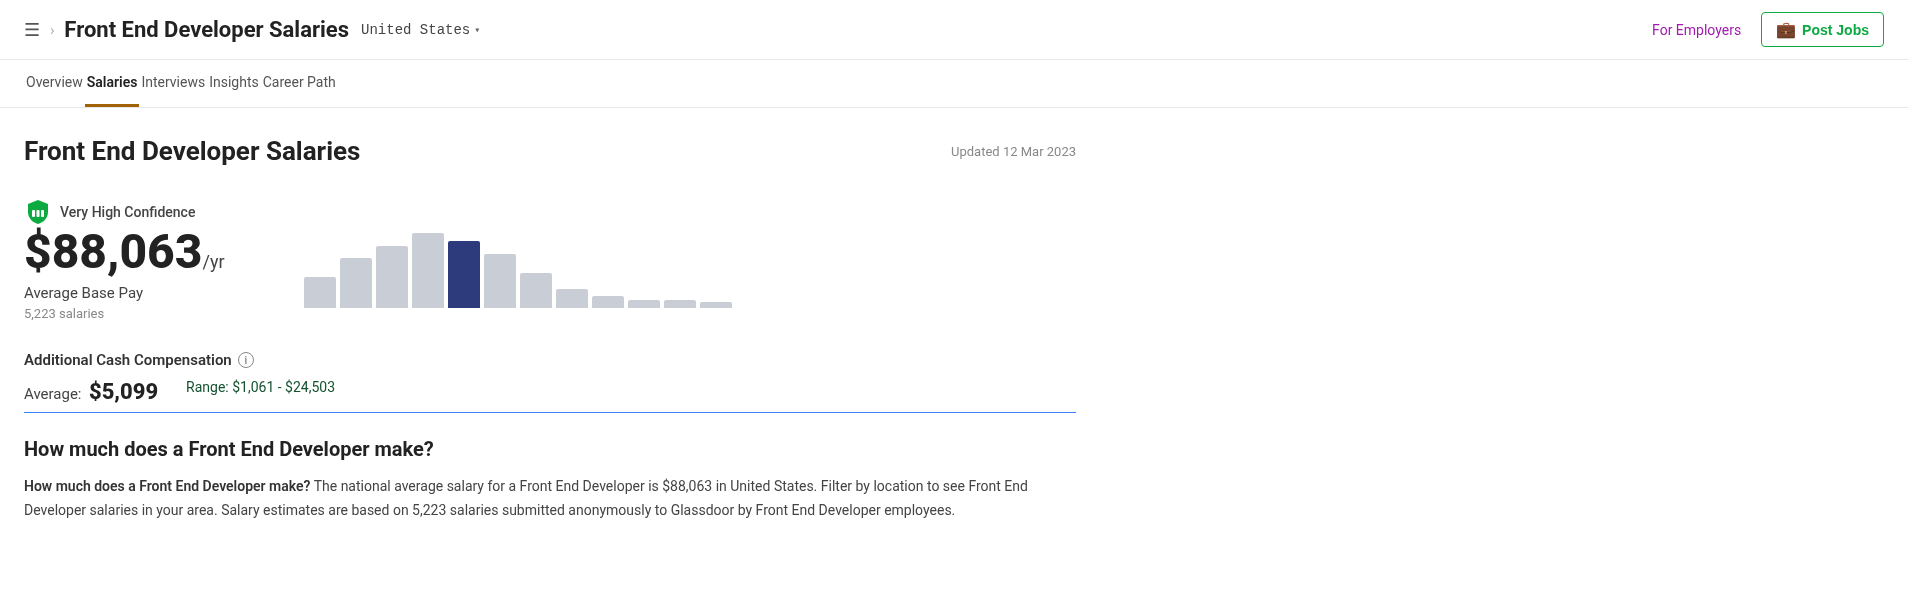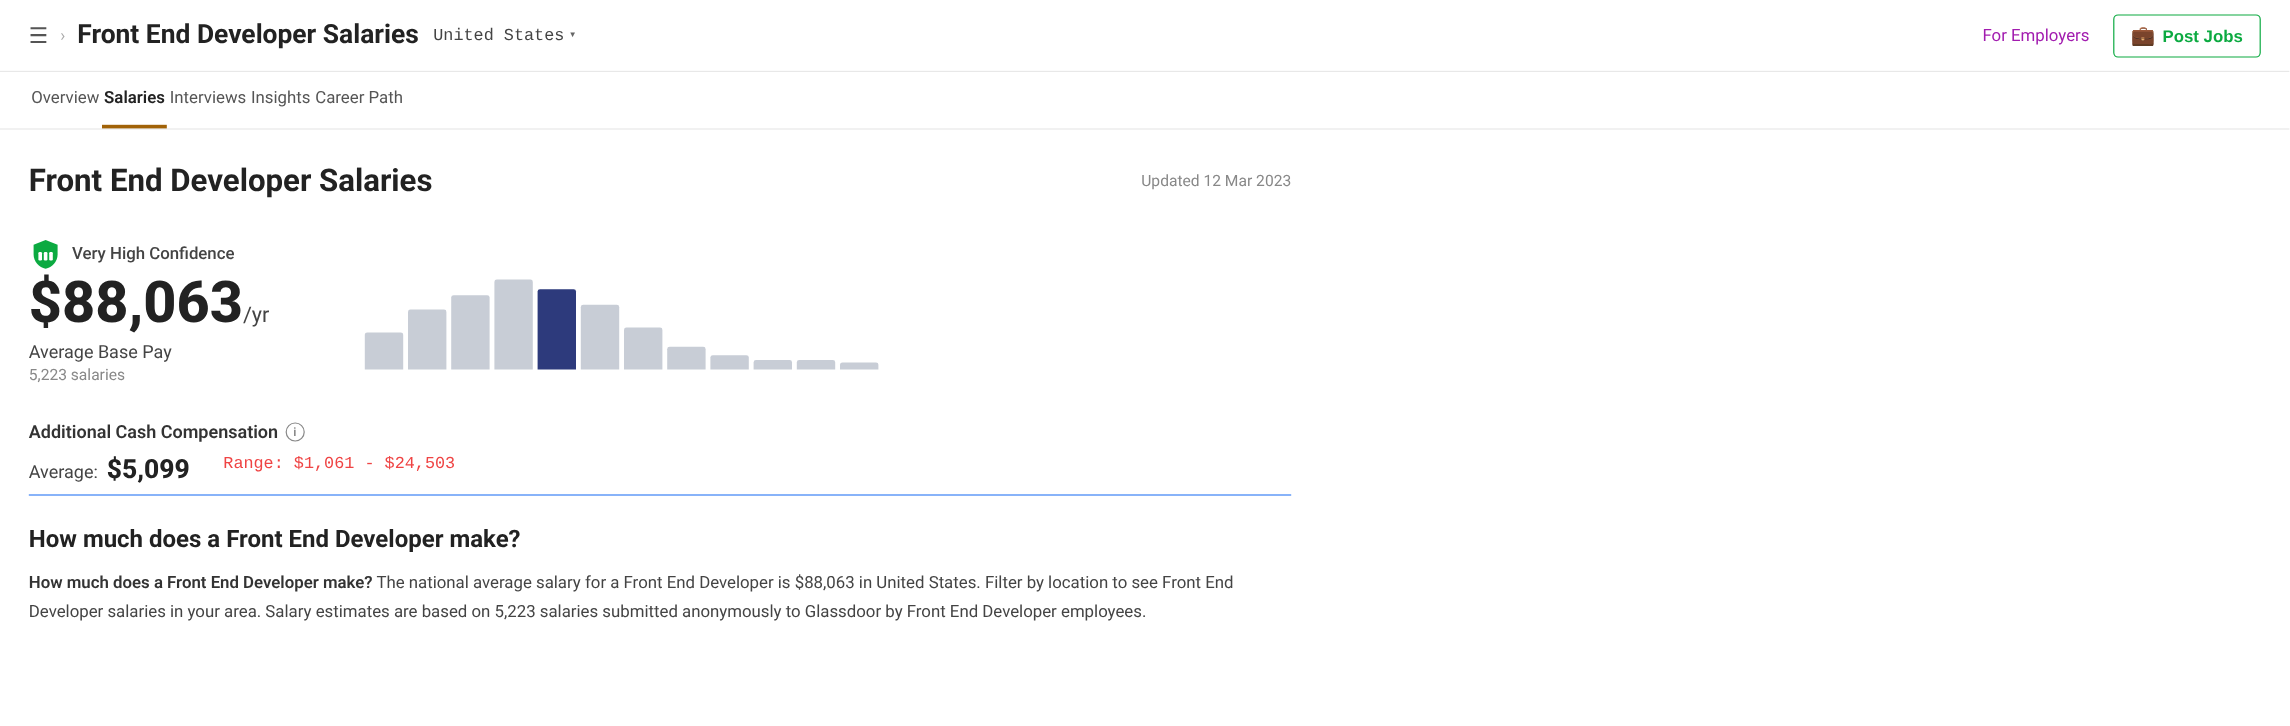--- a/index.html
+++ b/index.html
@@ -50,21 +50,21 @@
     .chart-label-value { font-size: 12px; color: #555; font-weight: 500; }
     .chart-label-name { font-size: 11px; color: #888; }
 
     
     .additional-cash { margin-bottom: 24px; padding-bottom: 8px; border-bottom: 1px solid #3b82f6; margin-top: 28px; }
     .additional-cash-title { font-size: 15px; font-weight: 600; color: #333; display: flex; align-items: center; gap: 6px; margin-bottom: 10px; }
     .info-icon { width: 16px; height: 16px; border-radius: 50%; border: 1.5px solid #888; display: inline-flex; align-items: center; justify-content: center; font-size: 10px; color: #888; cursor: pointer; }
     .cash-details { display: flex; gap: 28px; align-items: flex-start; }
     .cash-avg { font-size: 15px; color: #444; }
     .cash-avg-value { font-size: 22px; font-weight: 800; color: #222; }
-    .cash-range { font-size: 14px; color: #ef4444; font-family: Liberation Mono, monospace; }
+    .cash-range { font-size: 14px; color: #14532d; }
 
     
     .how-much-section { }
     .how-much-title { font-size: 20px; font-weight: 700; color: #222; margin-bottom: 14px; }
     .how-much-body { font-size: 14px; color: #444; line-height: 1.7; }
     .how-much-body strong { font-weight: 600; color: #333; }
 
     
     .shield-svg { width: 28px; height: 28px; }
   </style>

